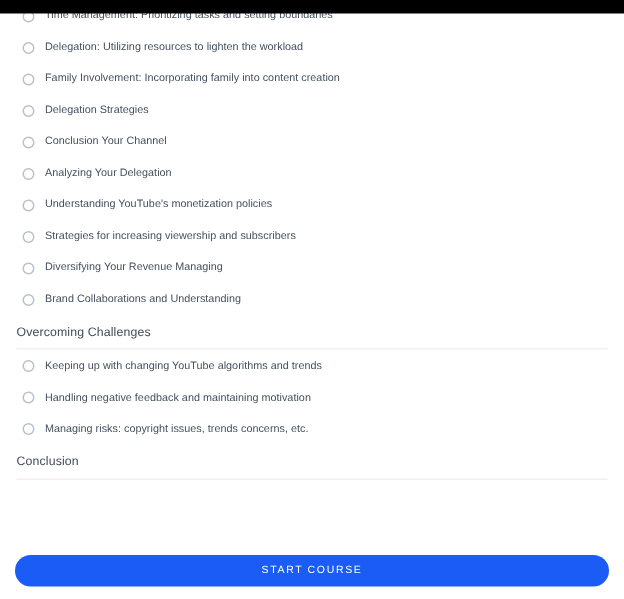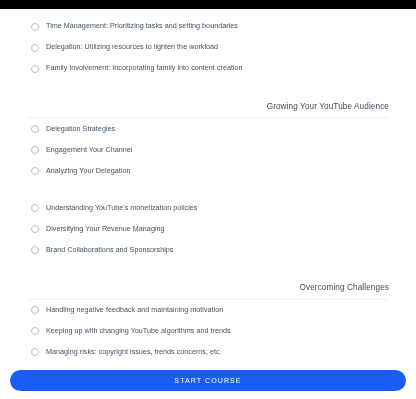--- a/index.html
+++ b/index.html
@@ -21,21 +21,21 @@
     position:absolute;top:0;left:0;width:416px;height:9px;
     background:#000000;z-index:50;pointer-events:none;
   }
   .scroll-area{
     position:absolute;
     top:0;left:0;right:0;bottom:38px;
     overflow:hidden;
     padding:0 11px;
     box-sizing:border-box;
   }
-  .section{margin:16px;padding:0;text-align:right;}
+  .section{margin:0;padding:0;}
   .section-header{
     font-size:8.2px;
     color:#3f4a59;
     letter-spacing:.1px;
     padding:7px 0 6px 0;
     border-bottom:1px solid #eef0f2;
     line-height:1.15;
   }
   .items{list-style:none;margin:0;padding:0;}
   .item{
@@ -101,62 +101,65 @@
               <span class="radio"></span>
               <span class="item-label">Delegation: Utilizing resources to lighten the workload</span>
             </li>
             <li class="item">
               <span class="radio"></span>
               <span class="item-label">Family Involvement: Incorporating family into content creation</span>
             </li>
           </ul>
         </div>
         <div class="section">
-          <div class="section-header">Growing Your YouTube Audience</div>
           <ul class="items">
             <li class="item">
               <span class="radio"></span>
               <span class="item-label">Delegation Strategies</span>
             </li>
             <li class="item">
               <span class="radio"></span>
-              <span class="item-label">Engagement Your Channel</span>
+              <span class="item-label">Conclusion Your Channel</span>
             </li>
             <li class="item">
               <span class="radio"></span>
               <span class="item-label">Analyzing Your Delegation</span>
             </li>
           </ul>
         </div>
         <div class="section">
           <ul class="items">
             <li class="item">
               <span class="radio"></span>
               <span class="item-label">Understanding YouTube's monetization policies</span>
             </li>
             <li class="item">
               <span class="radio"></span>
+              <span class="item-label">Strategies for increasing viewership and subscribers</span>
+            </li>
+            <li class="item">
+              <span class="radio"></span>
               <span class="item-label">Diversifying Your Revenue Managing</span>
             </li>
             <li class="item">
               <span class="radio"></span>
-              <span class="item-label">Brand Collaborations and Sponsorships</span>
+              <span class="item-label">Brand Collaborations and Understanding</span>
             </li>
           </ul>
         </div>
         <div class="section">
           <div class="section-header">Overcoming Challenges</div>
           <ul class="items">
             <li class="item">
               <span class="radio"></span>
-              <span class="item-label">Handling negative feedback and maintaining motivation</span>
+              <span class="item-label">Keeping up with changing YouTube algorithms and trends</span>
             </li>
             <li class="item">
               <span class="radio"></span>
-              <span class="item-label">Keeping up with changing YouTube algorithms and trends</span>
+              <span class="item-label">Handling negative feedback and maintaining motivation</span>
             </li>
             <li class="item">
               <span class="radio"></span>
               <span class="item-label">Managing risks: copyright issues, trends concerns, etc.</span>
             </li>
           </ul>
         </div>
         <div class="section">
           <div class="section-header">Conclusion</div>
         </div>

